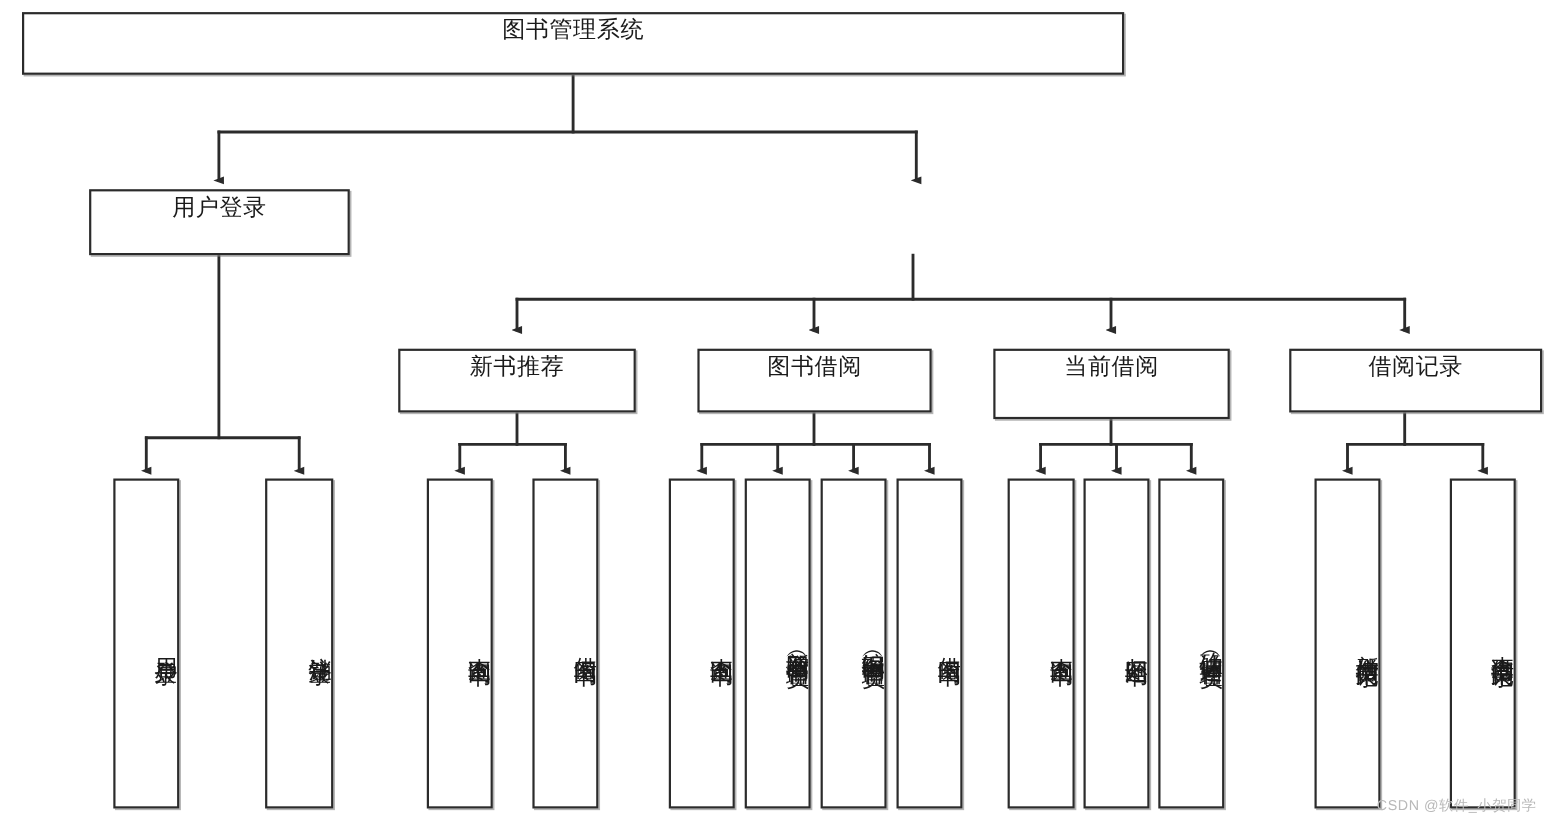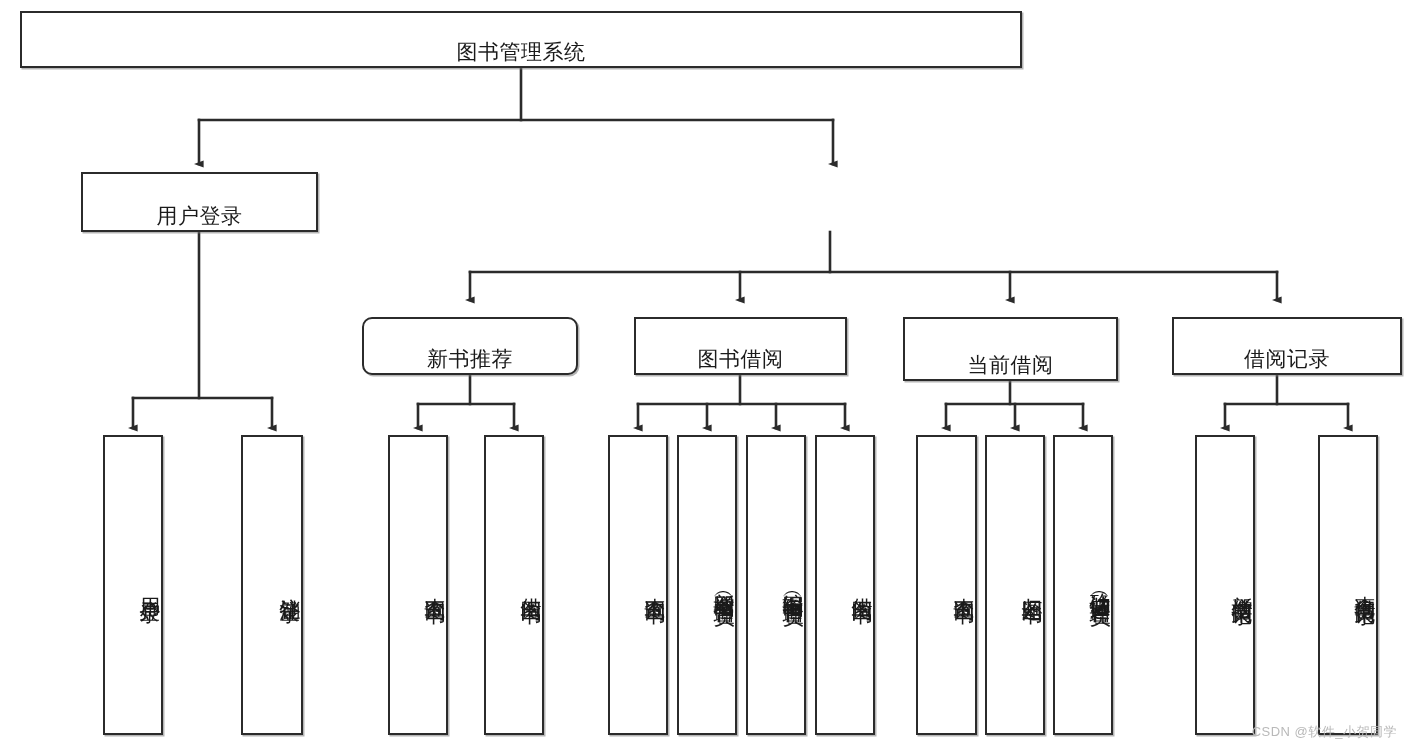--- a/index.html
+++ b/index.html
@@ -25,21 +25,21 @@
     height: 747px;
     pointer-events: none;
   }
   .node {
     position: absolute;
     box-sizing: border-box;
     background: #ffffff;
     border: 2px solid #2b2b2b;
     box-shadow: 1.5px 1.5px 0 0 rgba(120,120,120,0.55);
     display: flex;
-    align-items: flex-end;
+    align-items: flex-start;
     justify-content: center;
     color: #1a1a1a;
   }
   .node.horiz {
     font-size: 21px;
     letter-spacing: 0.5px;
   }
   .node.vert {
     writing-mode: vertical-rl;
     text-orientation: upright;
@@ -123,21 +123,21 @@
   </svg>
 
   <div class="node horiz" style="left:20px; top:11px; width:1002px; height:57px;">
     <span>图书管理系统</span>
   </div>
 
   <div class="node horiz" style="left:81px; top:172px; width:237px; height:60px;">
     <span>用户登录</span>
   </div>
 
-  <div class="node horiz" style="left:362px; top:317px; width:216px; height:58px;border-radius:10px;">
+  <div class="node horiz" style="left:362px; top:317px; width:216px; height:58px;">
     <span>新书推荐</span>
   </div>
   <div class="node horiz" style="left:634px; top:317px; width:213px; height:58px;">
     <span>图书借阅</span>
   </div>
   <div class="node horiz" style="left:903px; top:317px; width:215px; height:64px;">
     <span>当前借阅</span>
   </div>
   <div class="node horiz" style="left:1172px; top:317px; width:230px; height:58px;">
     <span>借阅记录</span>

